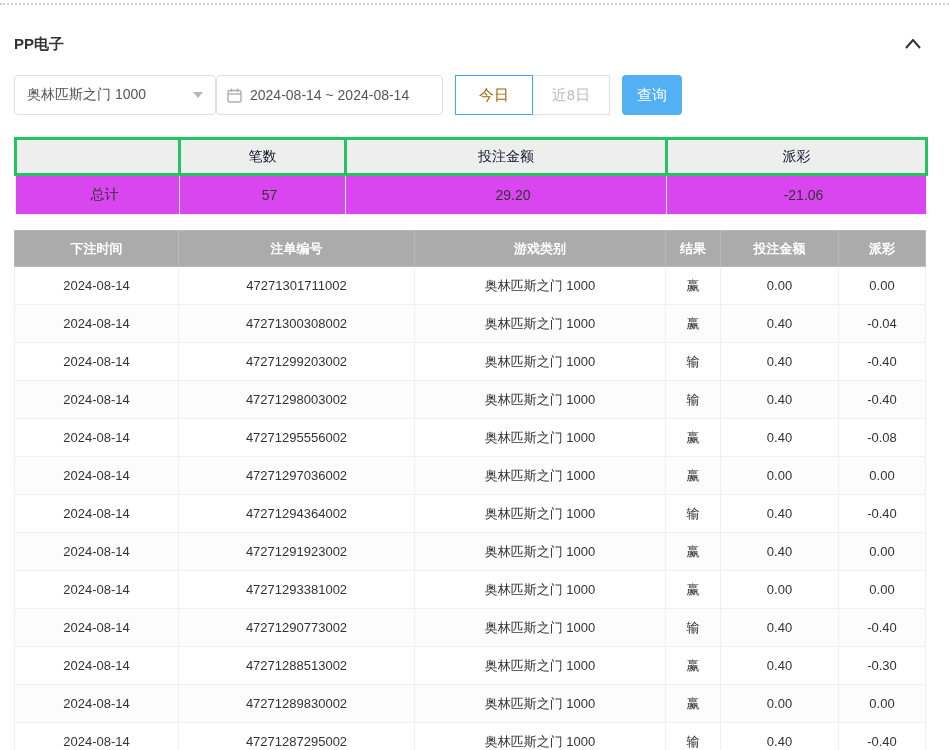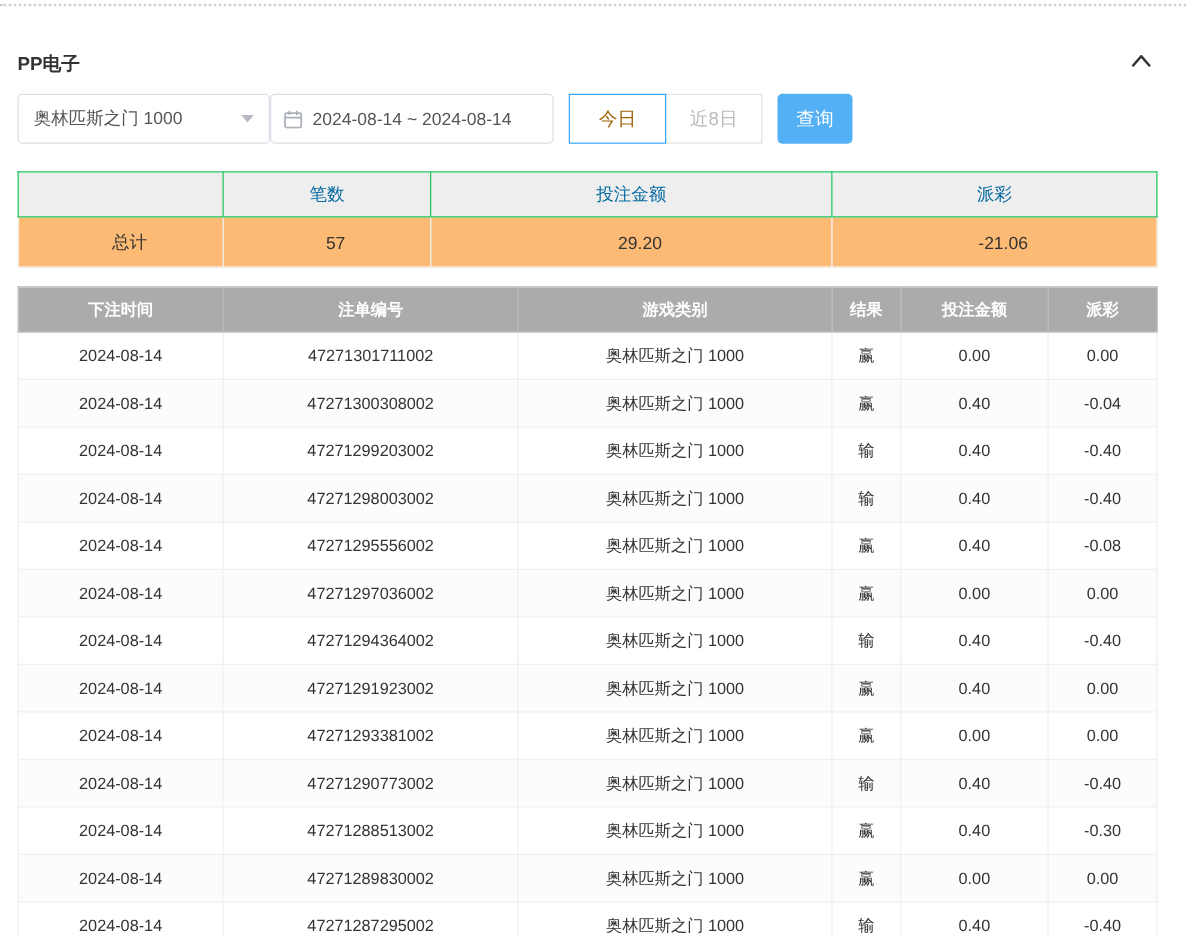--- a/index.html
+++ b/index.html
@@ -8,21 +8,21 @@
     background: #ffffff;
     overflow: hidden;
     font-family: "Liberation Sans", "DejaVu Sans", sans-serif;
     color: #333;
   }
   .top-dotted { border-top: 2px dotted #cfcfcf; width: 949px; height: 0; margin-top: 3px; }
   .page { padding: 0 24px 0 14px; }
 
   
   .title-row {
-    display: flex; align-items: flex-end; justify-content: space-between;
+    display: flex; align-items: center; justify-content: space-between;
     height: 34px; margin-top: 22px; width: 911px;
   }
   .section-title { font-size: 15px; font-weight: bold; color: #333; }
   .collapse-btn { cursor: pointer; display: flex; align-items: center; padding: 4px; background: none; border: none; }
 
   
   .controls { display: flex; align-items: center; margin-top: 14px; width: 911px; }
   .select-box {
     width: 202px; height: 40px; border: 1px solid #dcdfe6; border-radius: 4px;
     display: flex; align-items: center; justify-content: space-between;
@@ -49,24 +49,24 @@
   .query-btn {
     margin-left: 12px; width: 60px; height: 40px; border: none; border-radius: 4px;
     background: #54b0f4; color: #fff; font-size: 15px; cursor: pointer; font-family: inherit;
   }
 
   
   table { border-collapse: collapse; table-layout: fixed; width: 911px; }
   .summary-table { margin-top: 22px; border: 1px solid #ececec; }
   .summary-table th {
     background: #eeeeee; height: 36px; font-size: 14px; font-weight: normal;
-    color: #0369a1; text-align: center; border: 1px solid #22c55e;
+    color: #0f172a; text-align: center; border: 3px solid #22c55e;
   }
   .summary-table td {
-    background: #fdba74; height: 40px; font-size: 14px; text-align: center;
+    background: #d946ef; height: 40px; font-size: 14px; text-align: center;
     border: 1px solid #efefef; color: #333; padding-left: 14px;
   }
 
   
   .bet-table { margin-top: 15px; }
   .bet-table th {
     background: #ababab; color: #fff; font-size: 13px; font-weight: bold;
     height: 36px; text-align: center; border: 1px solid #b9b9b9; font-family: Liberation Mono, monospace;
   }
   .bet-table td {

